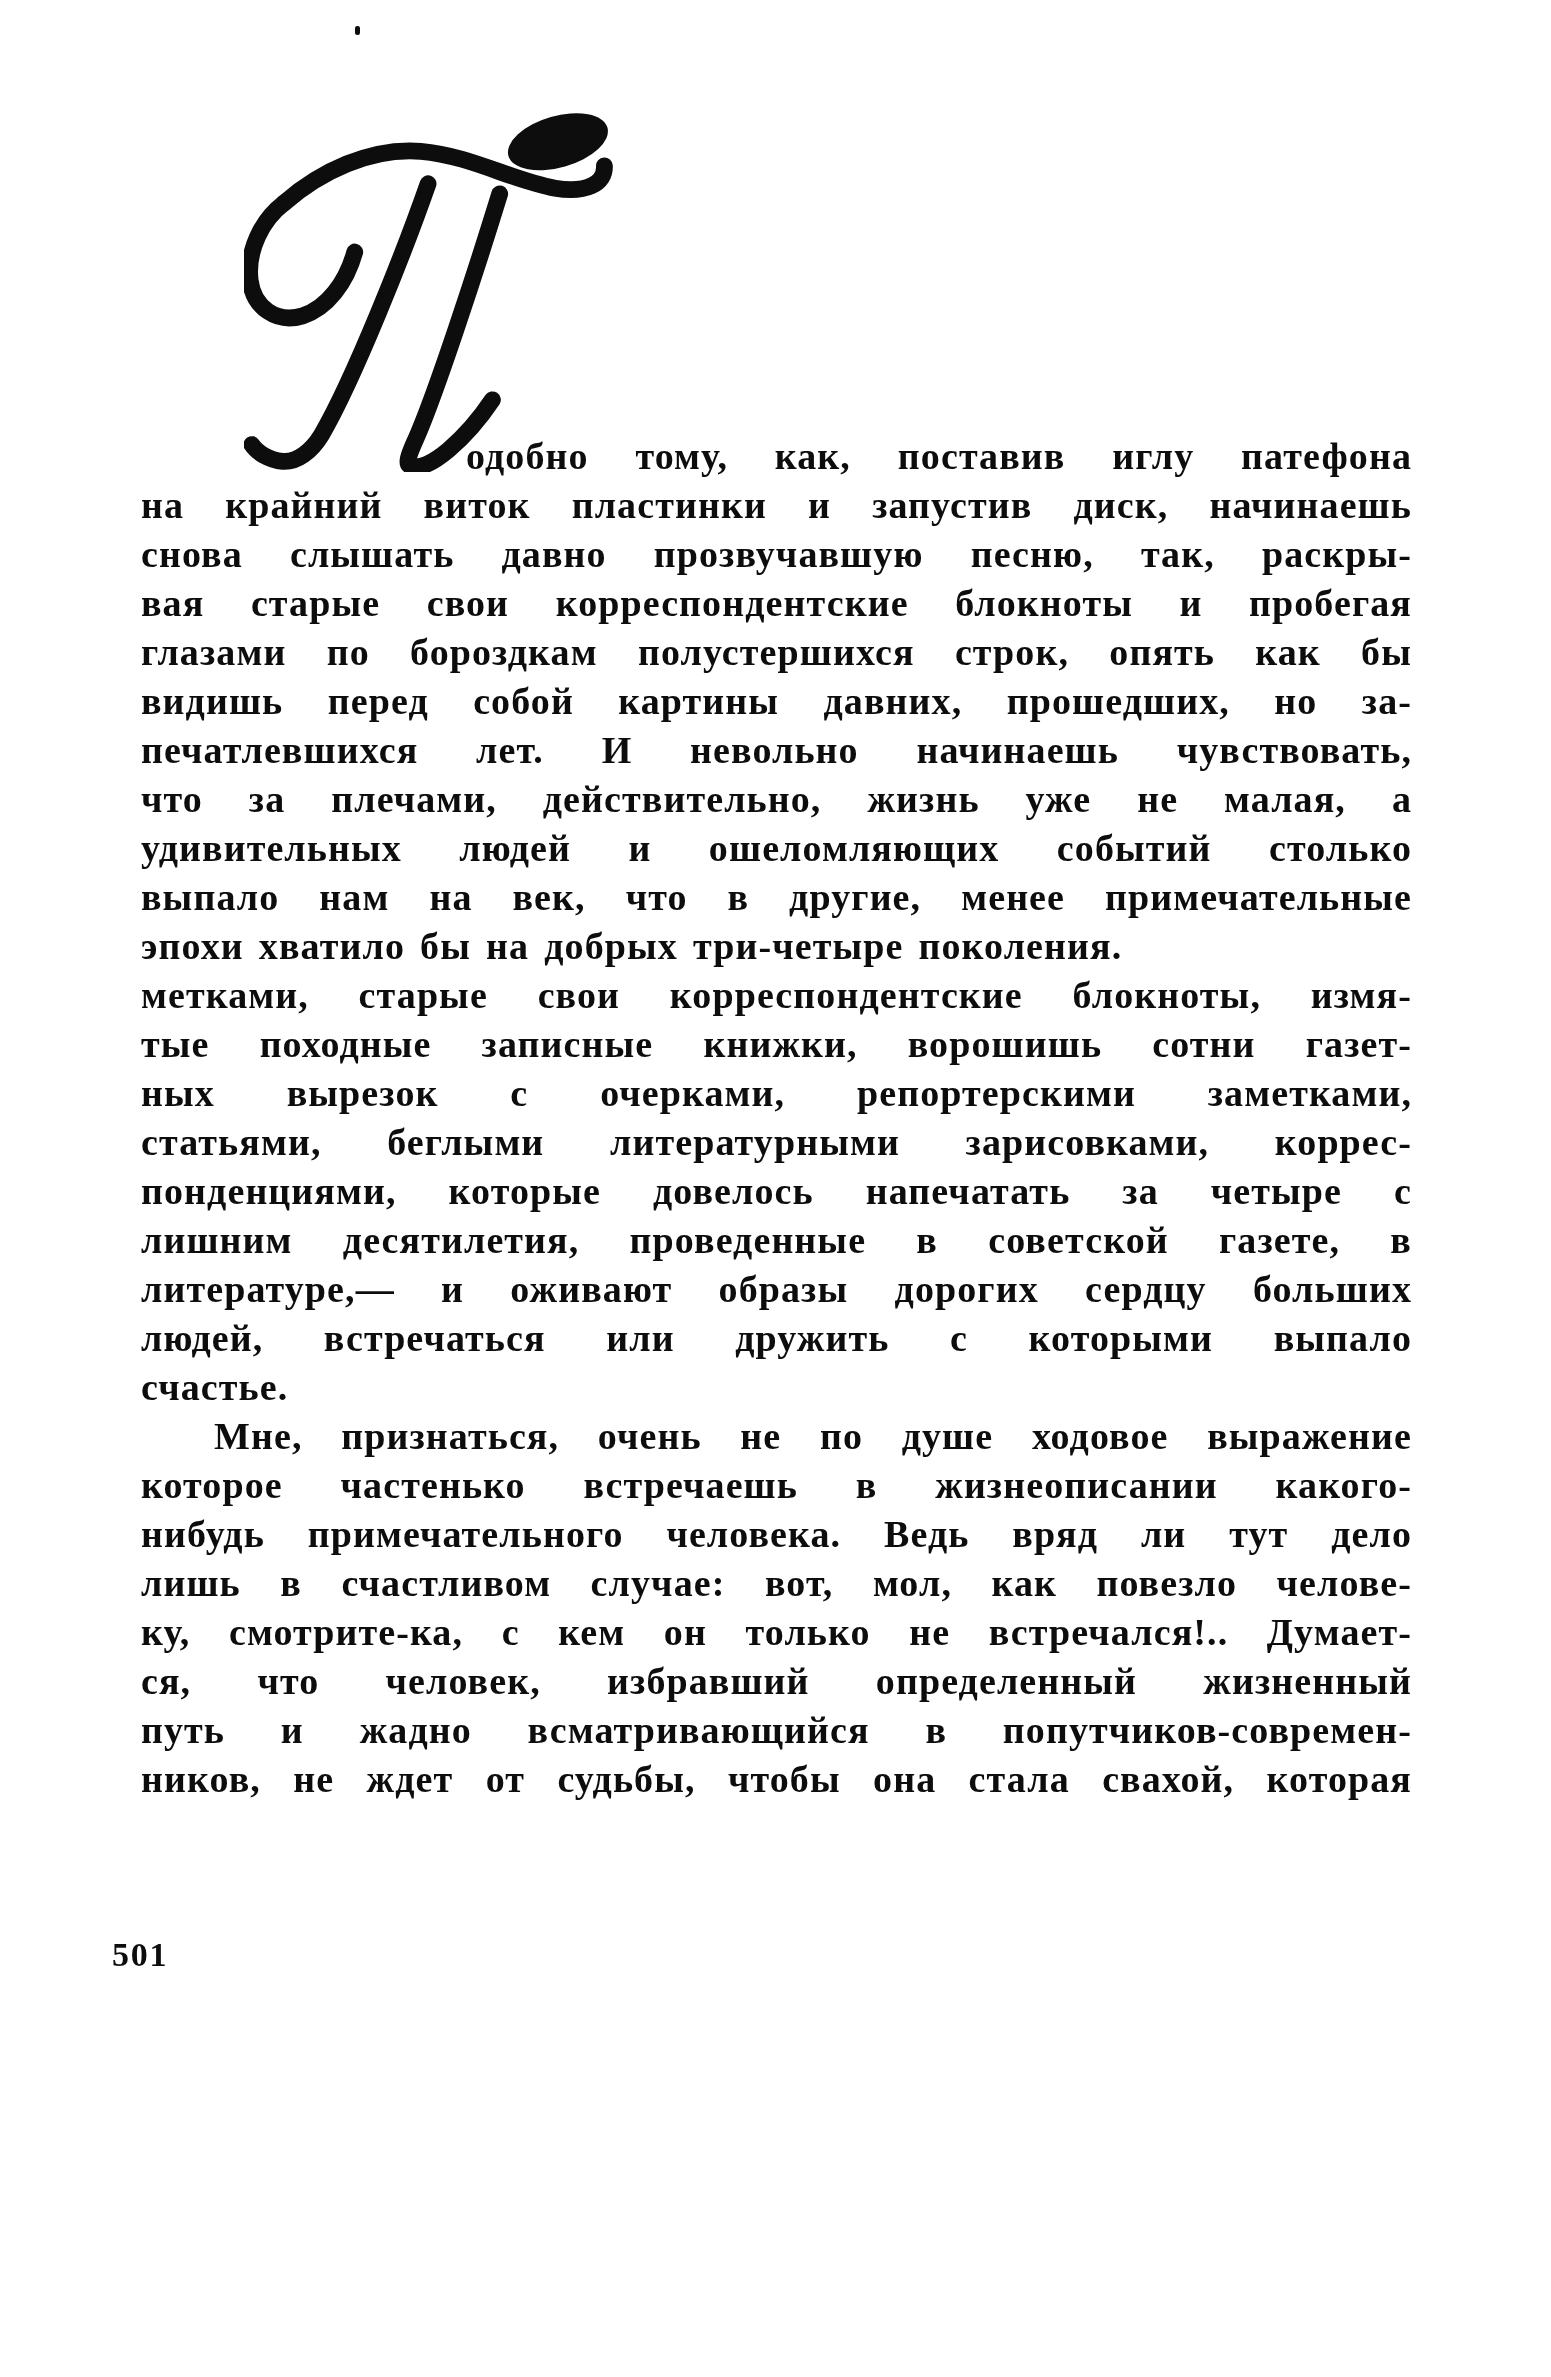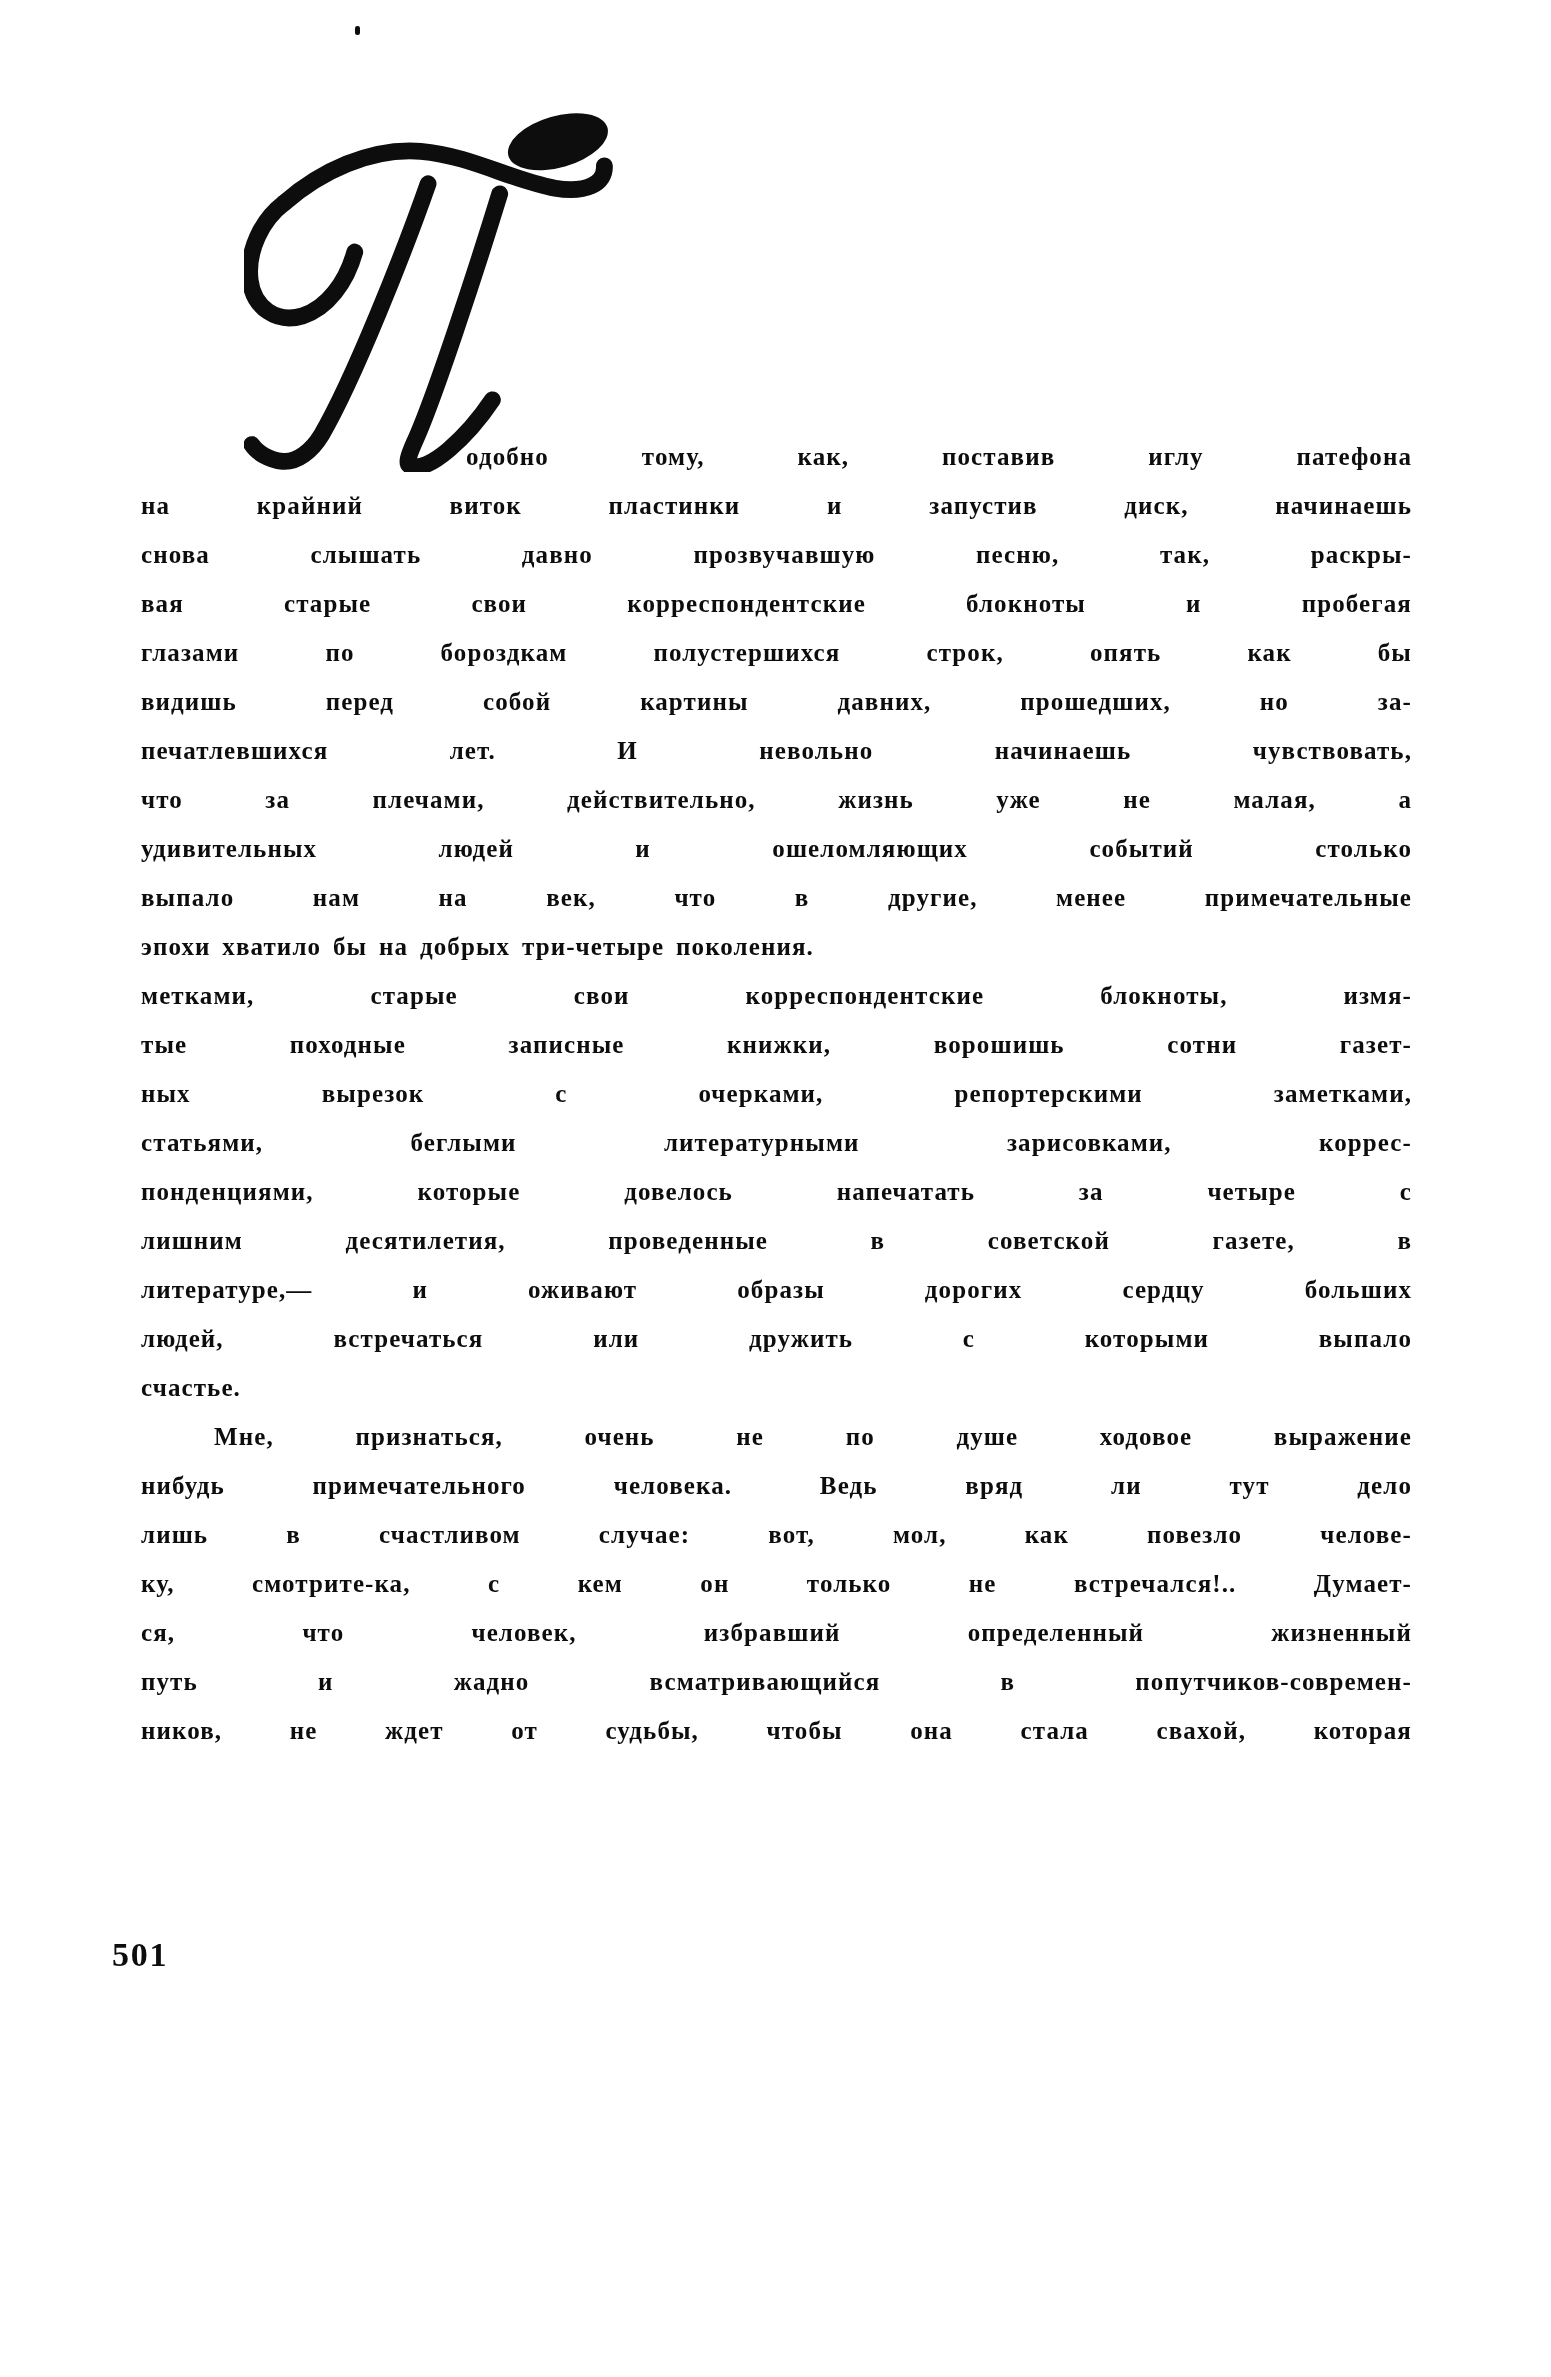--- a/index.html
+++ b/index.html
@@ -44,21 +44,21 @@
     overflow: hidden;
     opacity: 0;
   }
   
   .content {
     position: absolute;
     left: 112px;
     top: 432px;
     width: 1300px;
     color: #0d0d0d;
-    font-size: 25px;
+    font-size: 38px;
     font-weight: bold;
     letter-spacing: 1.1px;
     word-spacing: 4.5px;
   }
   .para { margin: 0; }
   .line {
     height: 49px;
     line-height: 49px;
     text-align: justify;
     text-align-last: justify;
@@ -127,20 +127,21 @@
         <div class="line">ных вырезок с очерками, репортерскими заметками,</div>
         <div class="line">статьями, беглыми литературными зарисовками, коррес-</div>
         <div class="line">понденциями, которые довелось напечатать за четыре с</div>
         <div class="line">лишним десятилетия, проведенные в советской газете, в</div>
         <div class="line">литературе,— и оживают образы дорогих сердцу больших</div>
         <div class="line">людей, встречаться или дружить с которыми выпало</div>
         <div class="line flush">счастье.</div>
       </div>
     <div class="para">
         <div class="line indented">Мне, признаться, очень не по душе ходовое выражение</div>
+        <div class="line">которое частенько встречаешь в жизнеописании какого-</div>
         <div class="line">нибудь примечательного человека. Ведь вряд ли тут дело</div>
         <div class="line">лишь в счастливом случае: вот, мол, как повезло челове-</div>
         <div class="line">ку, смотрите-ка, с кем он только не встречался!.. Думает-</div>
         <div class="line">ся, что человек, избравший определенный жизненный</div>
         <div class="line">путь и жадно всматривающийся в попутчиков-современ-</div>
         <div class="line">ников, не ждет от судьбы, чтобы она стала свахой, которая</div>
       </div>
   </section>
 
   <footer class="page-footer">

